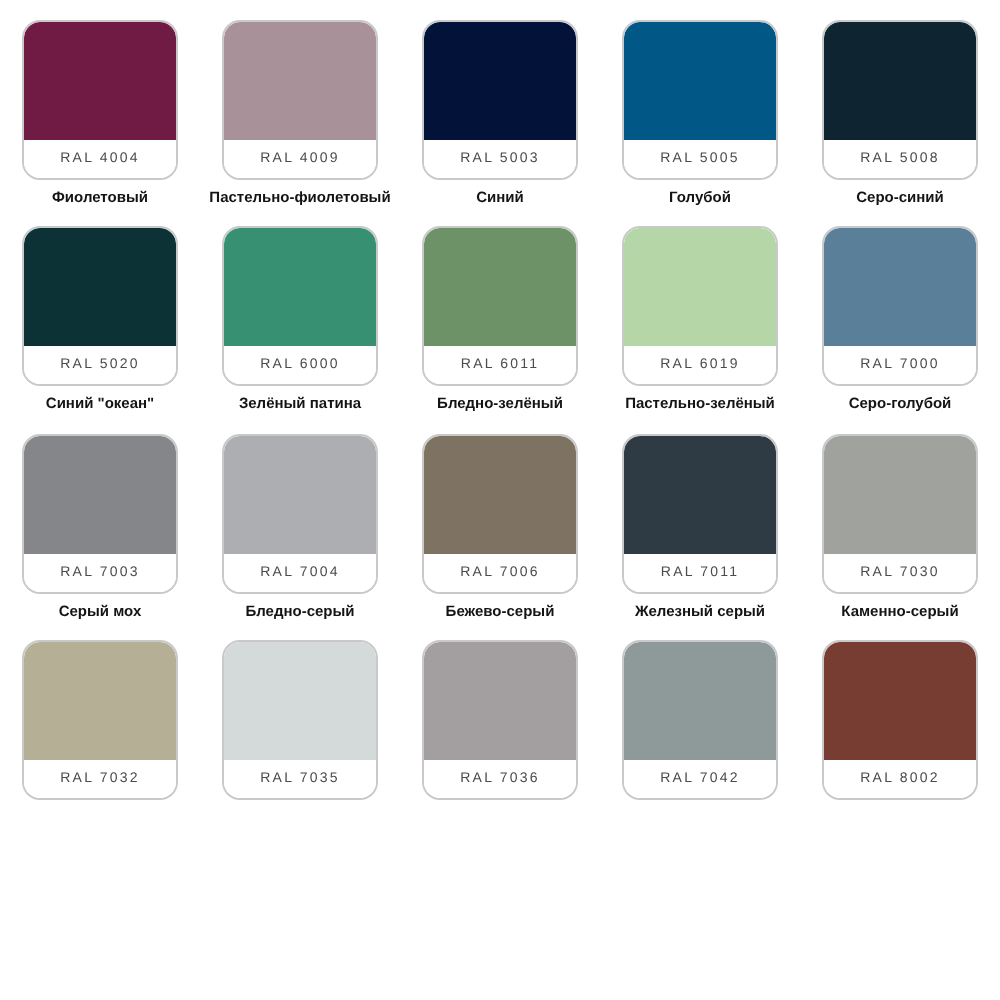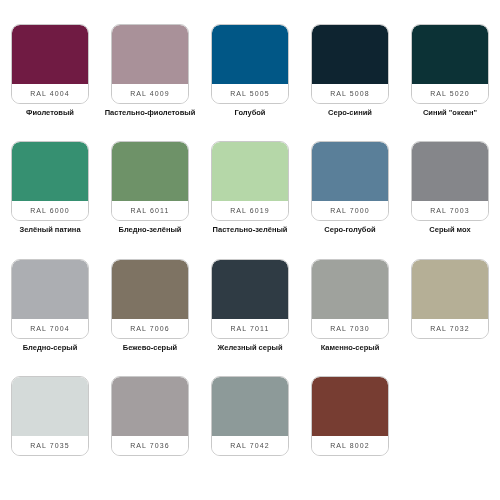--- a/index.html
+++ b/index.html
@@ -22,21 +22,21 @@
     grid-template-columns: repeat(5, 1fr);
     grid-template-rows: repeat(5, 1fr);
     box-sizing: border-box;
   }
   .swatch-cell {
     position: relative;
     display: flex;
     flex-direction: column;
     align-items: center;
     justify-content: flex-start;
-    padding-top: 24px;
+    padding-top: 10px;
     box-sizing: border-box;
   }
   .swatch-card {
     width: 78px;
     height: 80px;
     border-radius: 9px;
     border: 1px solid #c9c9c9;
     background: #ffffff;
     box-sizing: border-box;
     overflow: hidden;
@@ -93,20 +93,29 @@
       <div class="swatch-card">
         <div class="swatch-color" style="background-color: rgb(169, 145, 153);"></div>
         <div class="swatch-code-strip">
           <span class="swatch-code">RAL 4009</span>
         </div>
       </div>
       <div class="swatch-name">Пастельно-фиолетовый</div>
     </div>
     <div class="swatch-cell">
       <div class="swatch-card">
+        <div class="swatch-color" style="background-color: rgb(2, 18, 56);"></div>
+        <div class="swatch-code-strip">
+          <span class="swatch-code">RAL 5003</span>
+        </div>
+      </div>
+      <div class="swatch-name">Синий</div>
+    </div>
+    <div class="swatch-cell">
+      <div class="swatch-card">
         <div class="swatch-color" style="background-color: rgb(1, 87, 134);"></div>
         <div class="swatch-code-strip">
           <span class="swatch-code">RAL 5005</span>
         </div>
       </div>
       <div class="swatch-name">Голубой</div>
     </div>
     <div class="swatch-cell">
       <div class="swatch-card">
         <div class="swatch-color" style="background-color: rgb(14, 36, 48);"></div>

